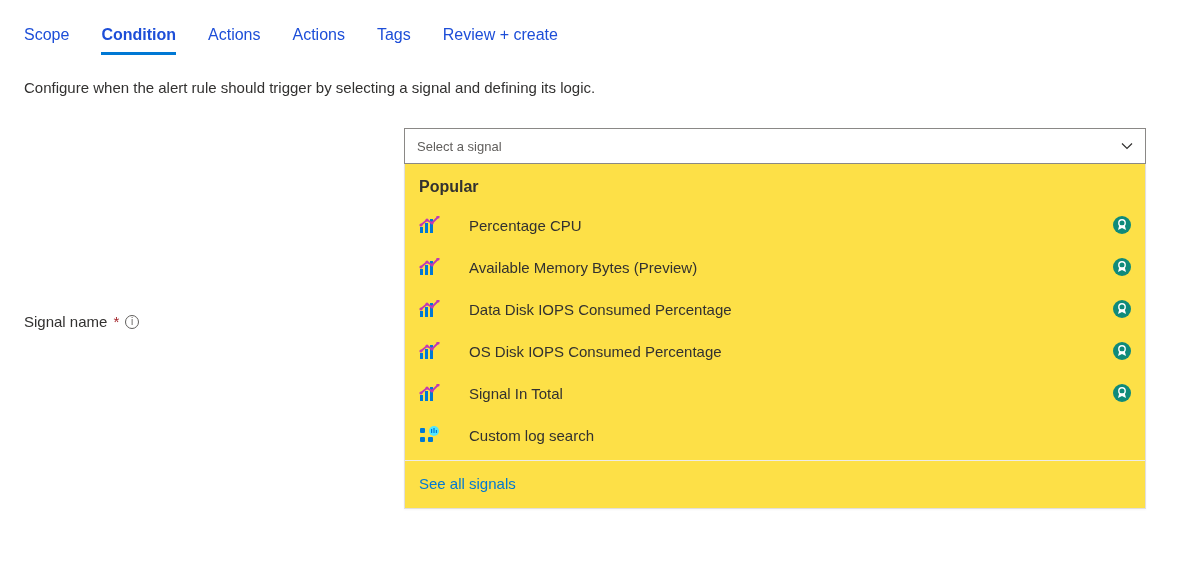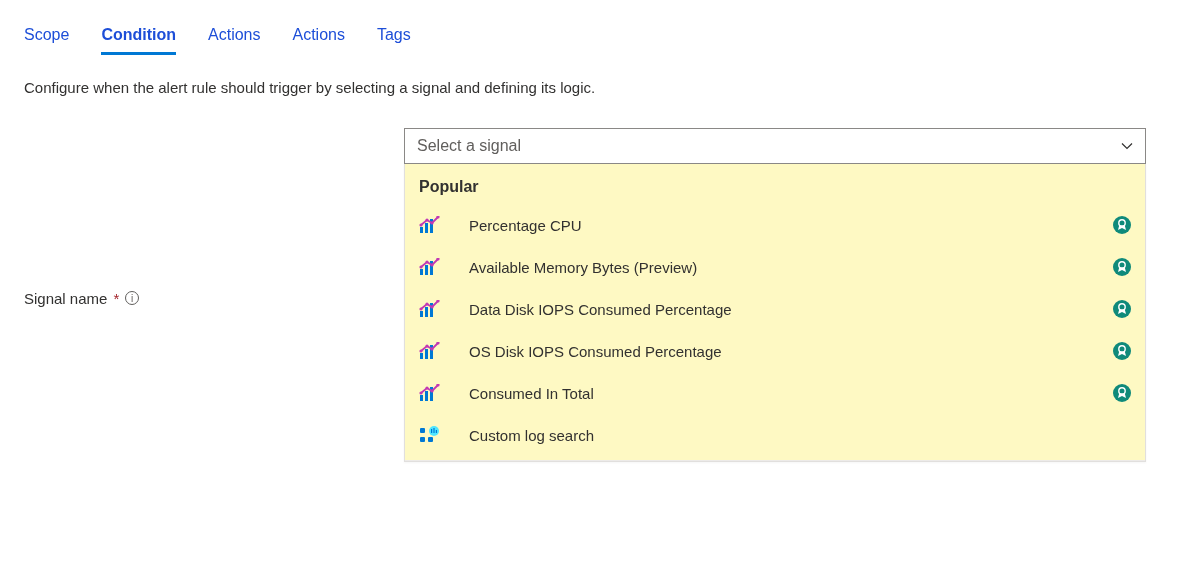--- a/index.html
+++ b/index.html
@@ -66,36 +66,36 @@
     }
     .dropdown-wrap {
       width: 742px;
       position: relative;
     }
     .dropdown-input {
       width: 100%;
       height: 36px;
       border: 1px solid #8a8886;
       padding: 0 36px 0 12px;
-      font-size: 16px;
+      font-size: 13px;
       color: #605e5c;
       display: flex;
       align-items: center;
       cursor: pointer;
       background: #fff;
     }
     .chevron {
       position: absolute;
       right: 12px;
       top: 11px;
     }
     .dropdown-panel {
       border: 1px solid #e1dfdd;
       border-top: none;
-      background: #fef9c3;
+      background: #fde047;
       box-shadow: 0 1px 2px rgba(0,0,0,0.04);
     }
     .dropdown-header {
       font-weight: 600;
       font-size: 16px;
       padding: 14px 14px 8px 14px;
     }
     .signal-option {
       display: flex;
       align-items: center;
@@ -137,20 +137,21 @@
   </style>
 </head>
 <body>
 
 <div class="tabs">
   <div class="tab">Scope</div>
   <div class="tab active">Condition</div>
   <div class="tab">Actions</div>
   <div class="tab">Actions</div>
   <div class="tab">Tags</div>
+  <div class="tab">Review + create</div>
 </div>
 
 <p class="description">Configure when the alert rule should trigger by selecting a signal and defining its logic.</p>
 
 <div class="field-row">
   <div class="field-label">
     <span>Signal name</span>
     <span class="required">*</span>
     <span class="info-icon">i</span>
   </div>
@@ -265,21 +266,21 @@
             <rect x="1" y="11" width="3" height="6" fill="#0078d4"></rect>
             <rect x="6" y="7" width="3" height="10" fill="#0078d4"></rect>
             <rect x="11" y="3" width="3" height="14" fill="#0078d4"></rect>
             <polyline points="2,9 8,4 13,7 19,1" stroke="#c239b3" stroke-width="1.8" fill="none"></polyline>
             <circle cx="2" cy="9" r="1.6" fill="#c239b3"></circle>
             <circle cx="8" cy="4" r="1.6" fill="#c239b3"></circle>
             <circle cx="13" cy="7" r="1.6" fill="#c239b3"></circle>
             <circle cx="19" cy="1" r="1.6" fill="#c239b3"></circle>
           </svg>
         </span>
-        <span class="signal-label">Consumed In Total</span>
+        <span class="signal-label">Signal In Total</span>
         <span class="badge-icon">
           <svg viewBox="0 0 18 18" width="18" height="18">
             <circle cx="9" cy="9" r="9" fill="#0f8a7a"></circle>
             <circle cx="9" cy="7" r="3.2" fill="none" stroke="#fff" stroke-width="1.4"></circle>
             <path d="M6.2 9.5 L5 14 L9 12 L13 14 L11.8 9.5" fill="#fff"></path>
           </svg>
         </span>
       </div>
 
       <div class="signal-option">
@@ -291,15 +292,16 @@
             <circle cx="15" cy="5" r="5" fill="#50e6ff"></circle>
             <rect x="12" y="3" width="1.2" height="4" fill="#0078d4"></rect>
             <rect x="14.4" y="2" width="1.2" height="5" fill="#0078d4"></rect>
             <rect x="16.8" y="4" width="1.2" height="3" fill="#0078d4"></rect>
           </svg>
         </span>
         <span class="signal-label">Custom log search</span>
       </div>
 
       <div class="divider"></div>
+      <div class="see-all">See all signals</div>
     </div>
   </div>
 </div>
 
 </body></html>

